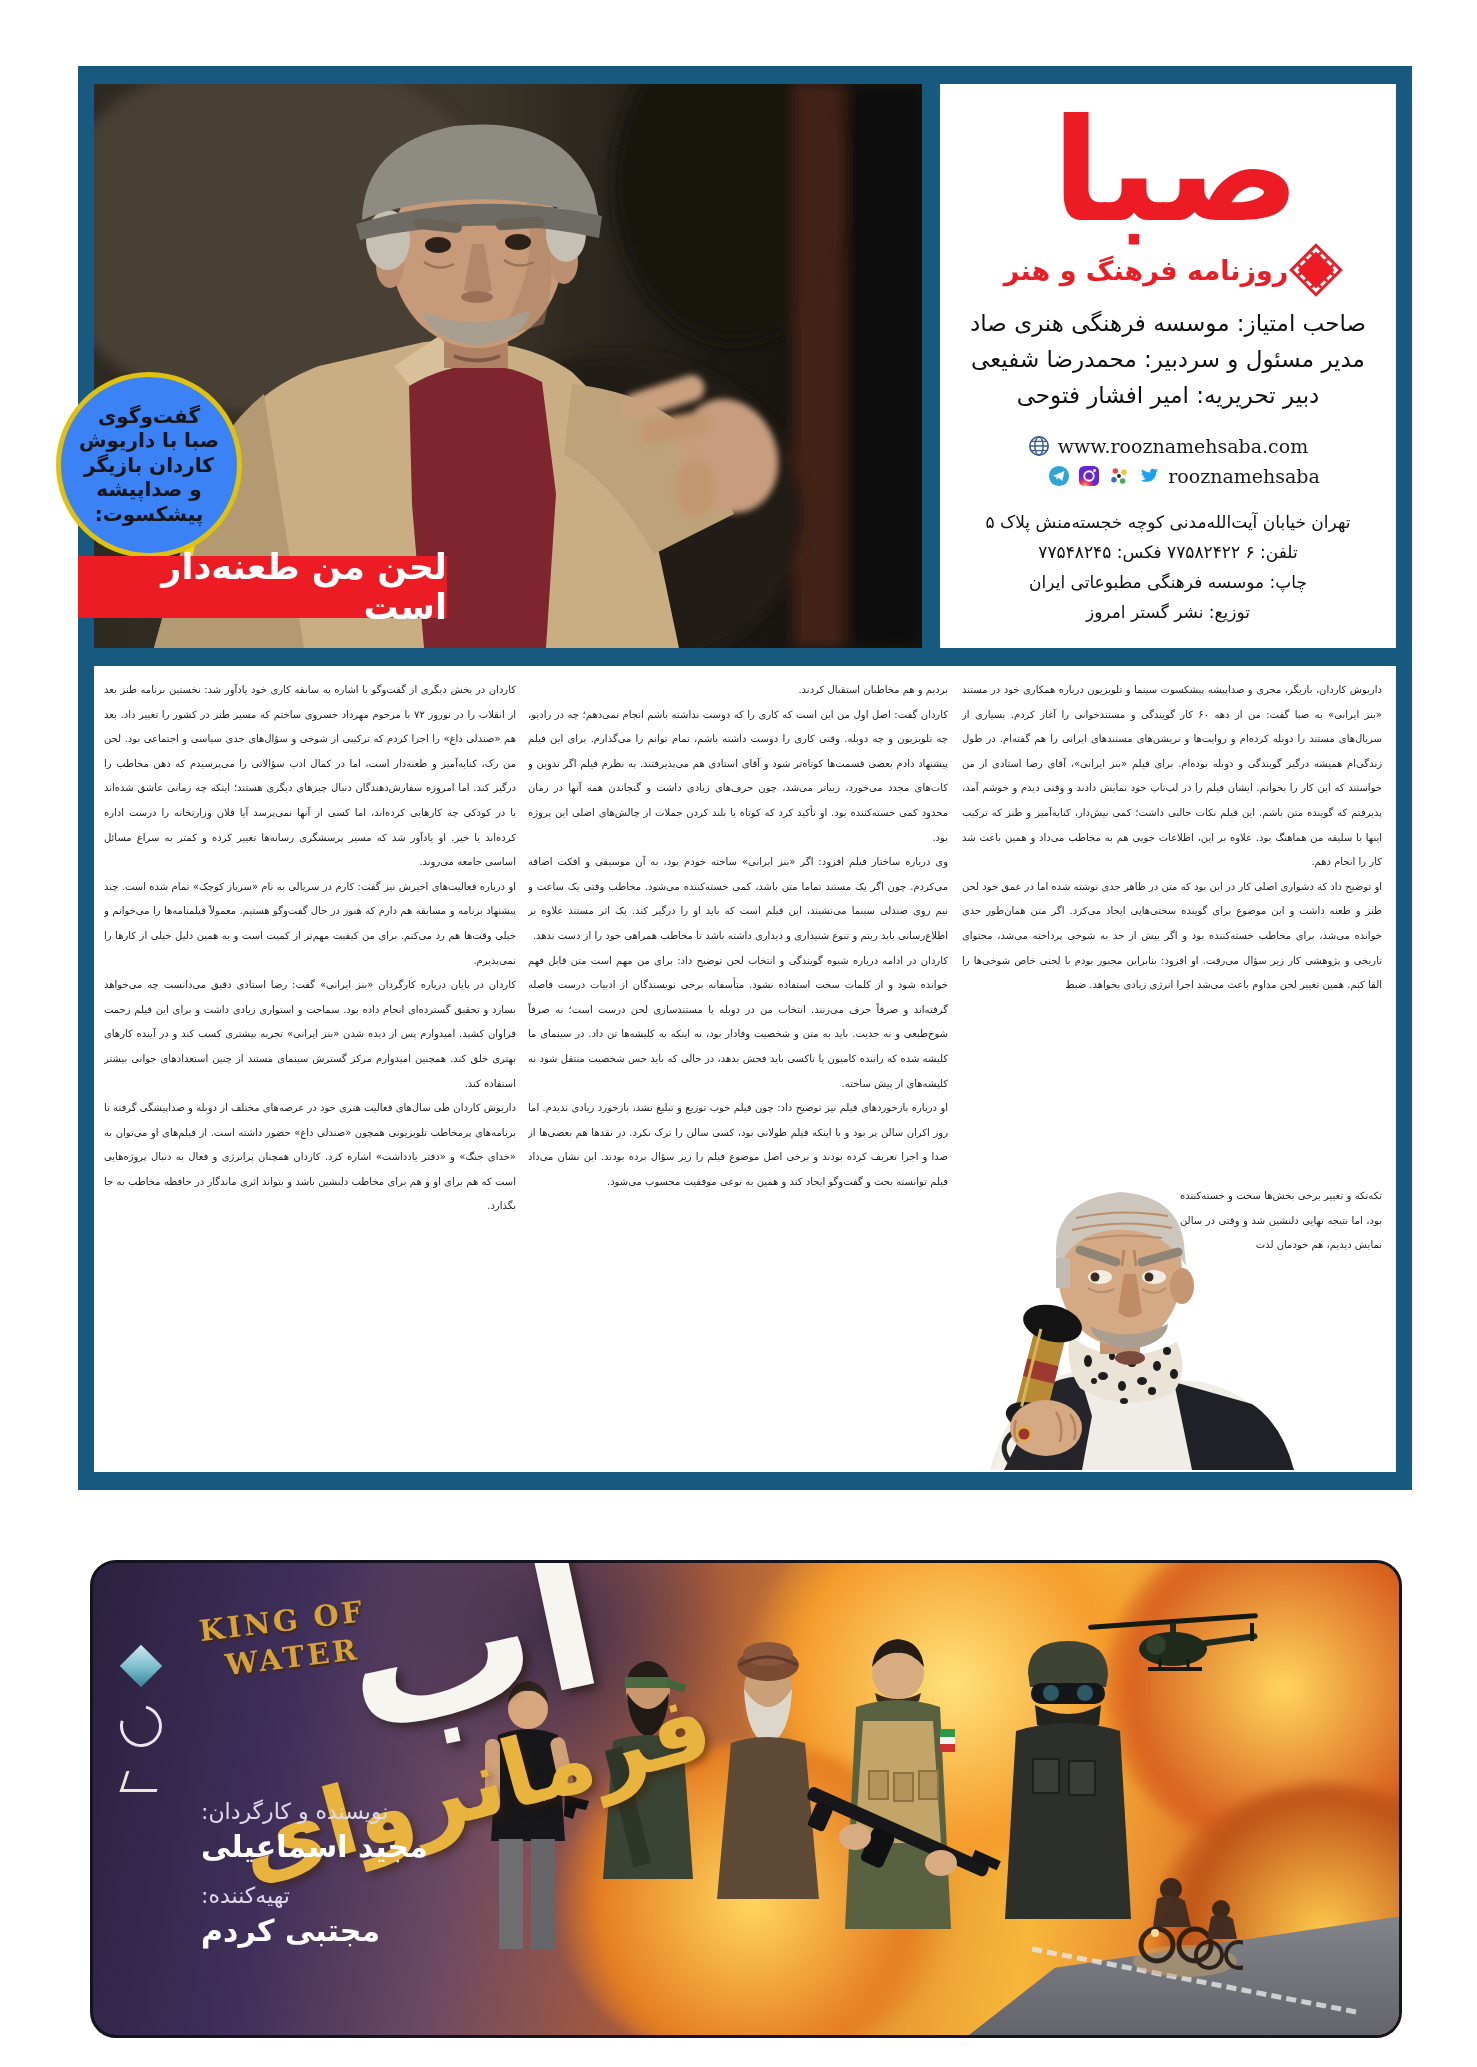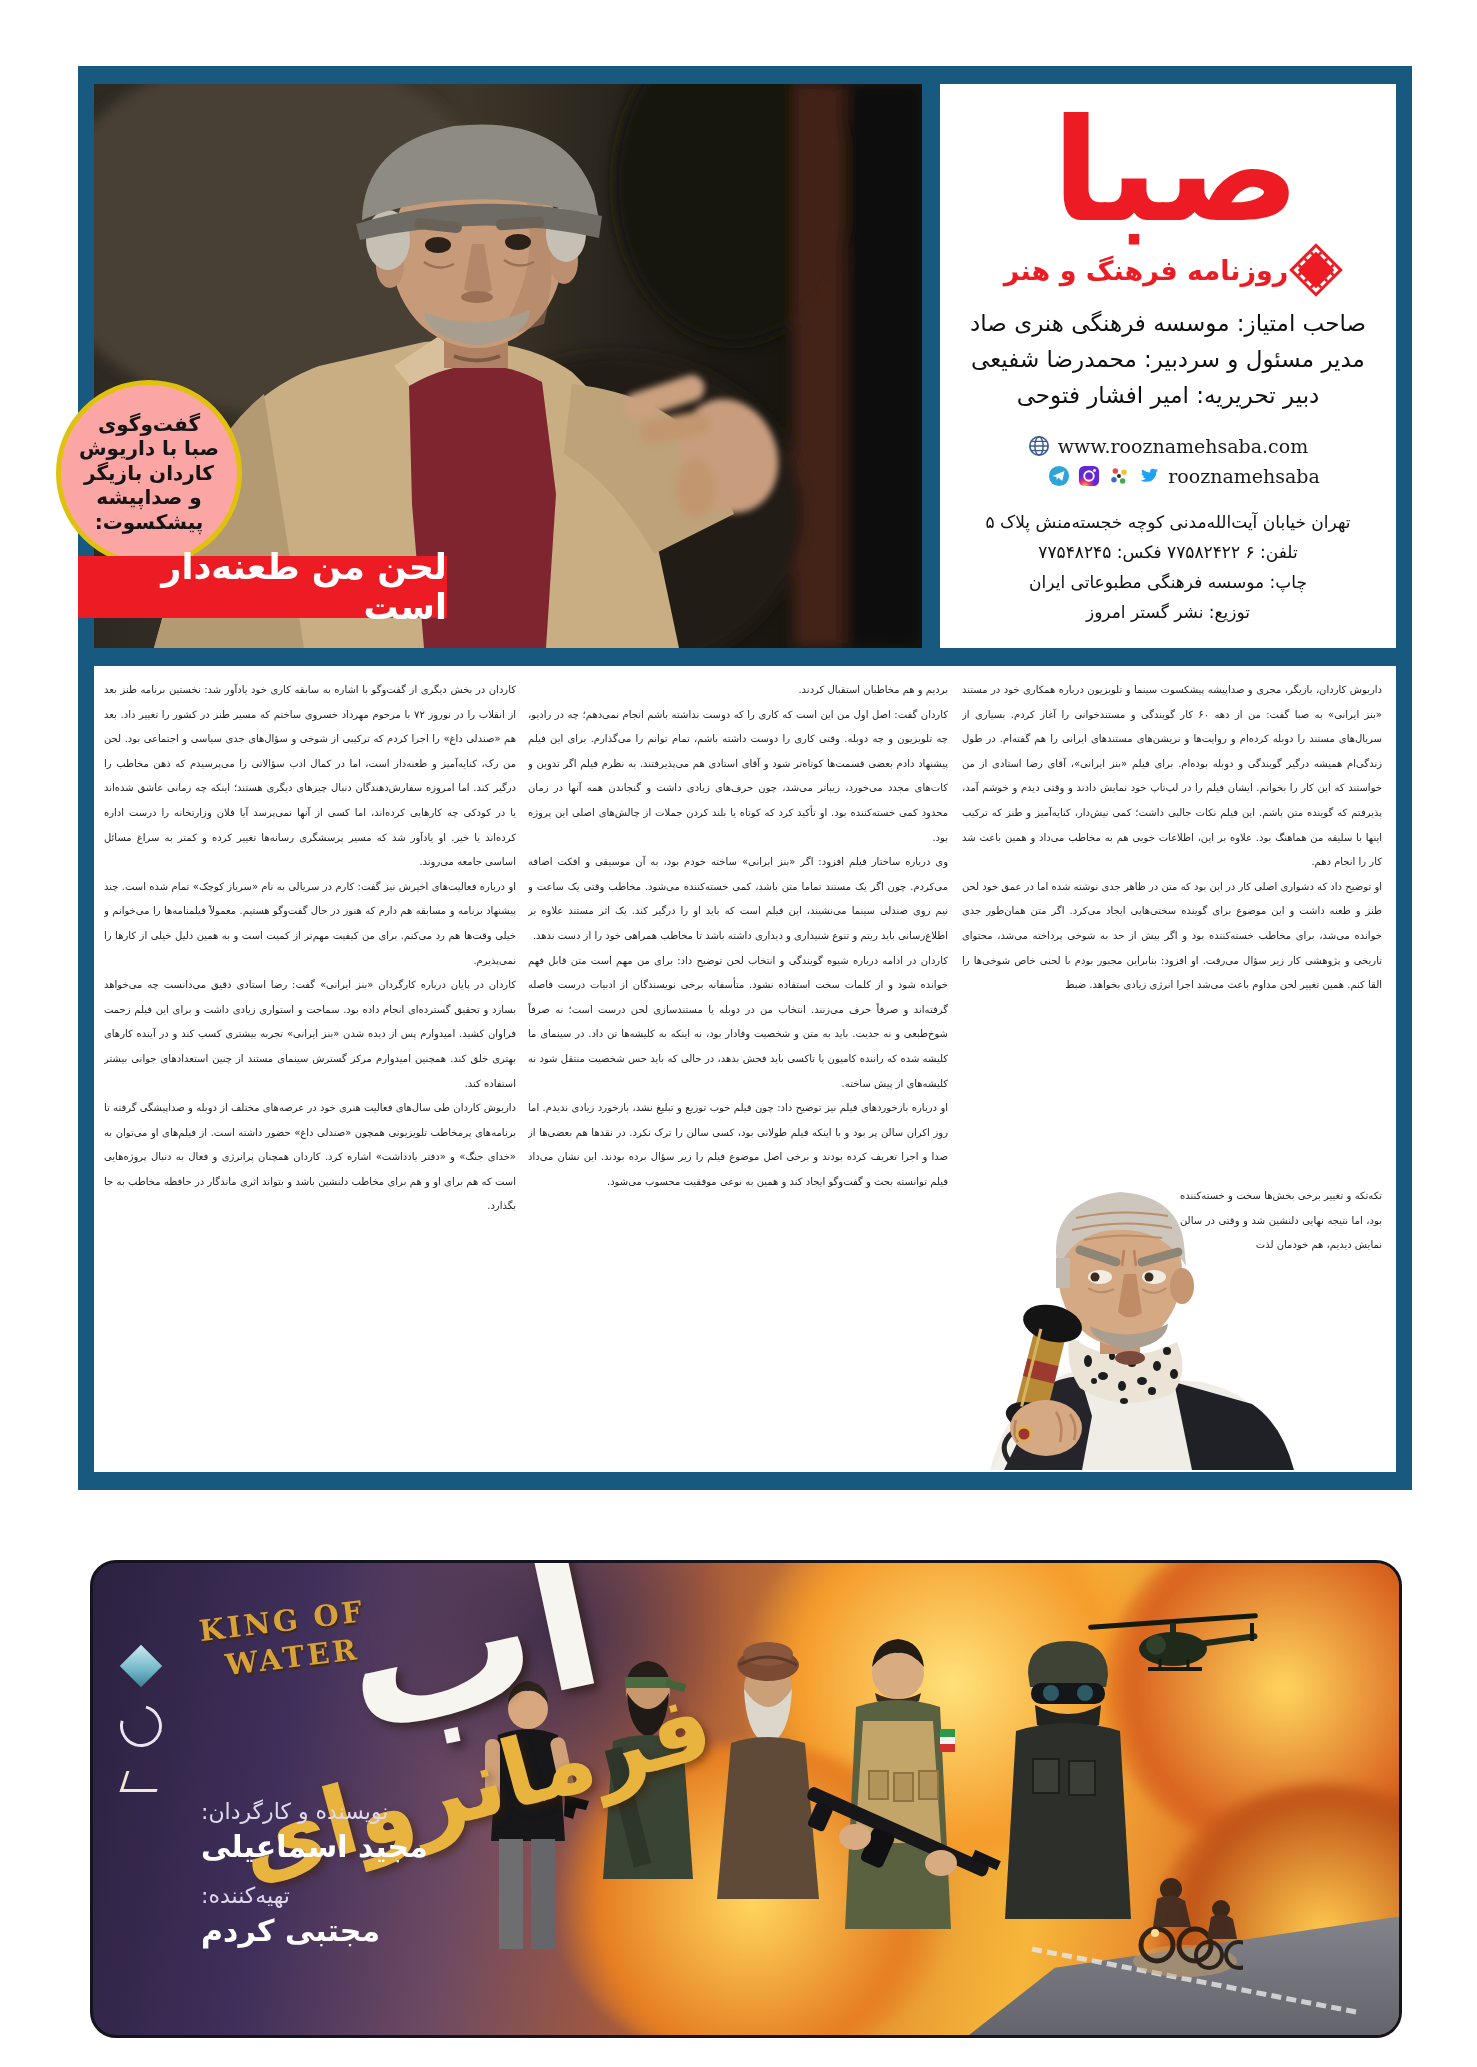--- a/index.html
+++ b/index.html
@@ -14,22 +14,22 @@
   #bar-right{left:1396px;top:66px;width:16px;height:1424px;}
   #bar-mid1{left:78px;top:648px;width:1334px;height:18px;}
   #bar-mid2{left:78px;top:1472px;width:1334px;height:18px;}
   #bar-vert{left:922px;top:66px;width:18px;height:600px;}
 
   
   #hero{position:absolute;left:94px;top:84px;width:828px;height:564px;overflow:hidden;}
   #hero svg{display:block;}
 
   
-  #badge{position:absolute;left:56px;top:380px;width:176px;height:176px;border-radius:50%;
-         background:#fca5a5;border:5px solid #e0c20e;z-index:7;display:flex;flex-direction:column;
+  #badge{position:absolute;left:56px;top:372px;width:176px;height:176px;border-radius:50%;
+         background:#3b82f6;border:5px solid #e0c20e;z-index:7;display:flex;flex-direction:column;
          justify-content:center;text-align:center;direction:rtl;font-weight:bold;font-size:20px;
          line-height:24.5px;color:#161616;}
   #badge span{display:block;}
   #badge-tail{position:absolute;left:176px;top:508px;width:0;height:0;z-index:6;
          border-top:48px solid #f4d312;border-right:44px solid transparent;transform:rotate(-30deg);}
 
   
   #headline{position:absolute;left:78px;top:556px;width:348px;height:62px;background:#ed1c24;
          color:#fff;z-index:8;display:flex;align-items:center;justify-content:center;
          font-size:35px;font-weight:bold;direction:rtl;padding-left:21px;}

